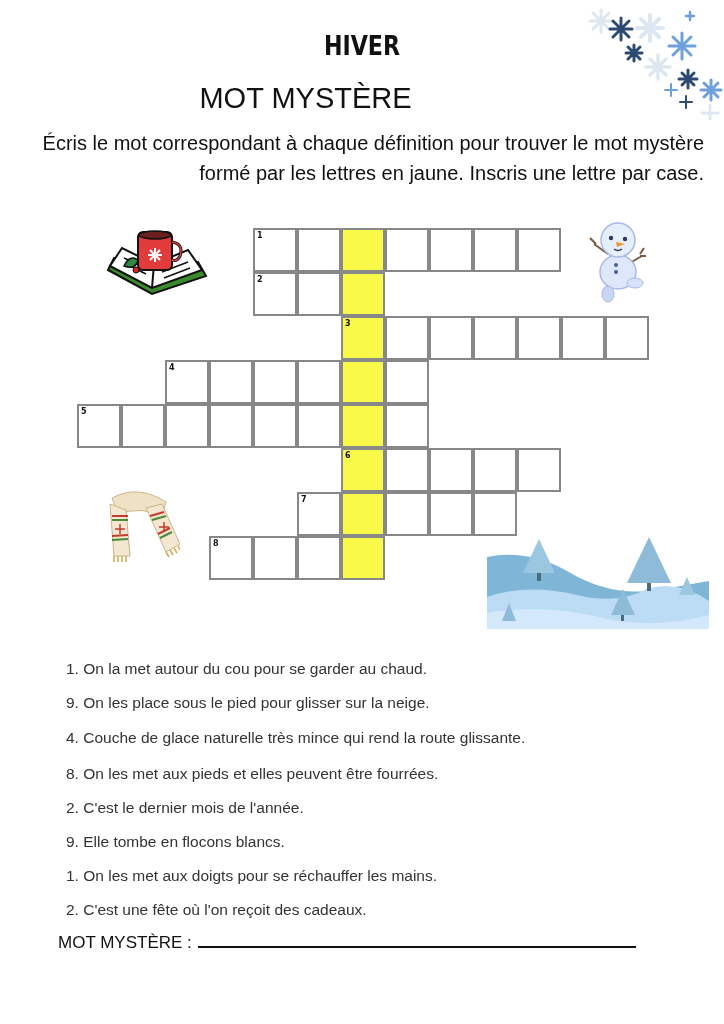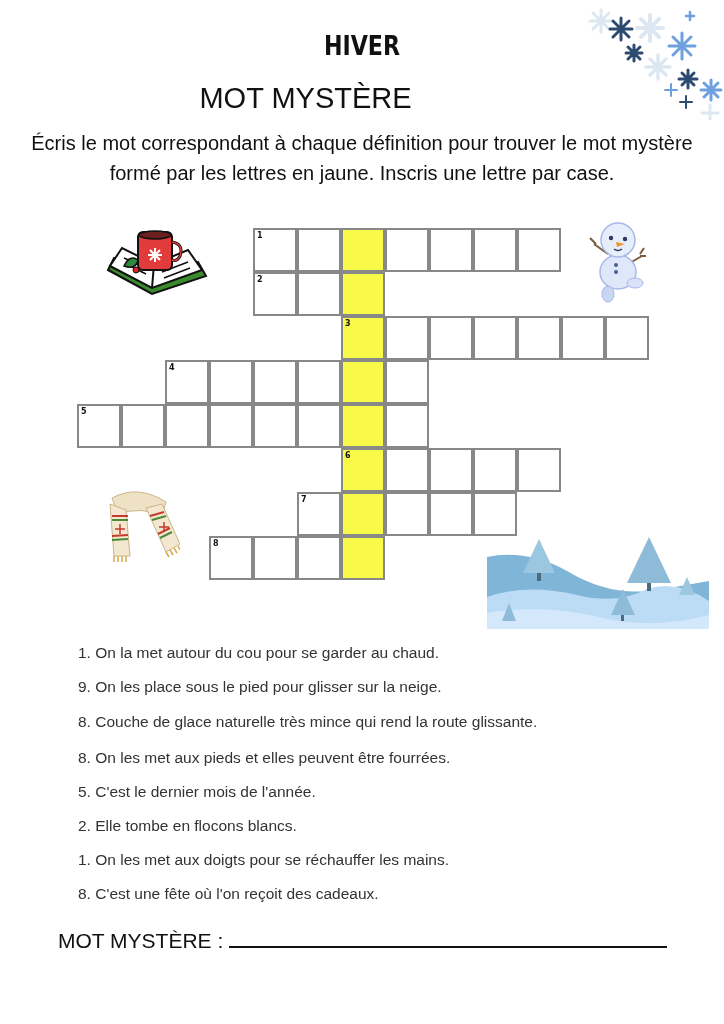--- a/index.html
+++ b/index.html
@@ -1,26 +1,26 @@
 <!DOCTYPE html>
 <html><head>
 <meta charset="utf-8">
 <style>
   html,body{margin:0;padding:0;background:#fff;}
   body{width:724px;height:1024px;position:relative;overflow:hidden;font-family:"Liberation Sans",sans-serif;color:#111;}
   .title{position:absolute;left:0;width:724px;top:30px;text-align:center;font-family:"DejaVu Sans",sans-serif;font-weight:bold;font-size:27px;letter-spacing:0px;transform:scaleX(0.82);}
   .subtitle{position:absolute;left:0;width:611px;top:82px;text-align:center;font-size:29px;}
-  .instr{position:absolute;left:20px;width:684px;top:128px;text-align:center;font-size:20px;line-height:30px;}
+  .instr{position:absolute;left:20px;width:684px;top:128px;text-align:right;font-size:20px;line-height:30px;}
   .grid{position:absolute;left:0;top:0;}
   .cell{position:absolute;width:44px;height:44px;box-sizing:border-box;border:2px solid #888;background:#fff;}
   .cell.yellow{background:#f9f94a;}
   .cell .num{position:absolute;left:2px;top:1px;font-size:8px;font-weight:bold;font-family:"DejaVu Sans",sans-serif;color:#111;}
   .clues{position:absolute;left:62px;top:644px;font-size:15.5px;color:#333;}
-  .clue{position:absolute;left:16px;white-space:nowrap;}
-  .answer{position:absolute;left:58px;top:926px;font-size:21px;color:#111;white-space:nowrap;}
+  .clue{position:absolute;left:4px;white-space:nowrap;margin-top:16px;}
+  .answer{position:absolute;left:58px;top:926px;font-size:17px;color:#111;white-space:nowrap;}
   .answer .line{display:inline-block;width:438px;border-bottom:2px solid #111;margin-left:6px;height:20px;vertical-align:baseline;}
   .deco{position:absolute;}
 </style>
 </head>
 <body>
 
 <div class="title">HIVER</div>
 <div class="subtitle">MOT MYSTÈRE</div>
 <div class="instr">Écris le mot correspondant à chaque définition pour trouver le mot mystère formé par les lettres en jaune. Inscris une lettre par case.</div>
 
@@ -191,23 +191,23 @@
       <span class="num">8</span>
     </div>
     <div class="cell" style="left: 253px; top: 536px;"></div>
     <div class="cell" style="left: 297px; top: 536px;"></div>
     <div class="cell yellow" style="left: 341px; top: 536px;"></div>
   </div>
 
 <div class="clues">
   <div class="clue" style="top:0px">1. On la met autour du cou pour se garder au chaud.</div>
   <div class="clue" style="top:34px">9. On les place sous le pied pour glisser sur la neige.</div>
-  <div class="clue" style="top:69px">8. Couche de glace naturelle très mince qui rend la route glissante.</div>
+  <div class="clue" style="top:69px">4. Couche de glace naturelle très mince qui rend la route glissante.</div>
   <div class="clue" style="top:105px">8. On les met aux pieds et elles peuvent être fourrées.</div>
-  <div class="clue" style="top:139px">5. C'est le dernier mois de l'année.</div>
-  <div class="clue" style="top:173px">2. Elle tombe en flocons blancs.</div>
+  <div class="clue" style="top:139px">2. C'est le dernier mois de l'année.</div>
+  <div class="clue" style="top:173px">9. Elle tombe en flocons blancs.</div>
   <div class="clue" style="top:207px">1. On les met aux doigts pour se réchauffer les mains.</div>
-  <div class="clue" style="top:241px">8. C'est une fête où l'on reçoit des cadeaux.</div>
+  <div class="clue" style="top:241px">2. C'est une fête où l'on reçoit des cadeaux.</div>
 </div>
 
 <div class="answer">
   <span>MOT MYSTÈRE :</span><span class="line"></span>
 </div>
 
 </body></html>

